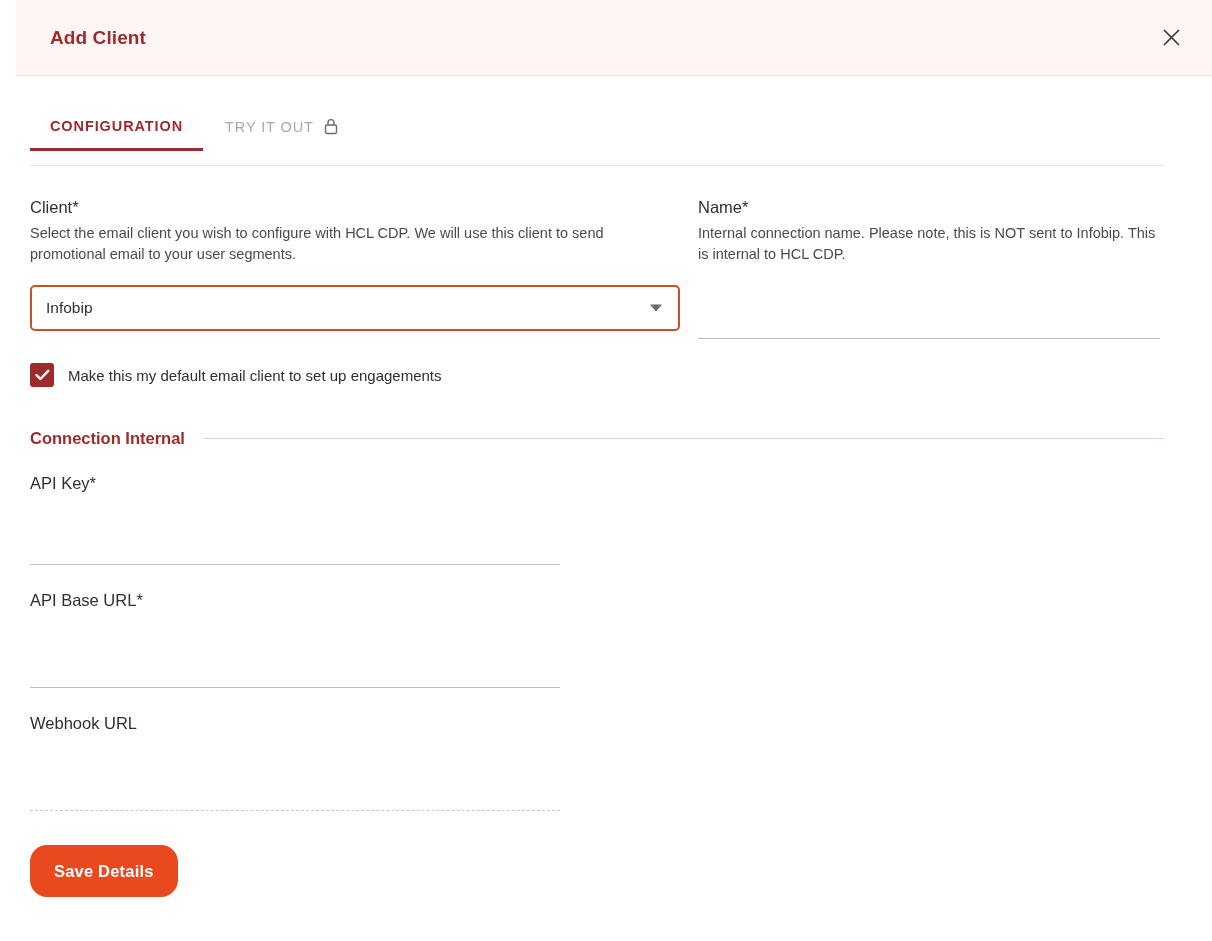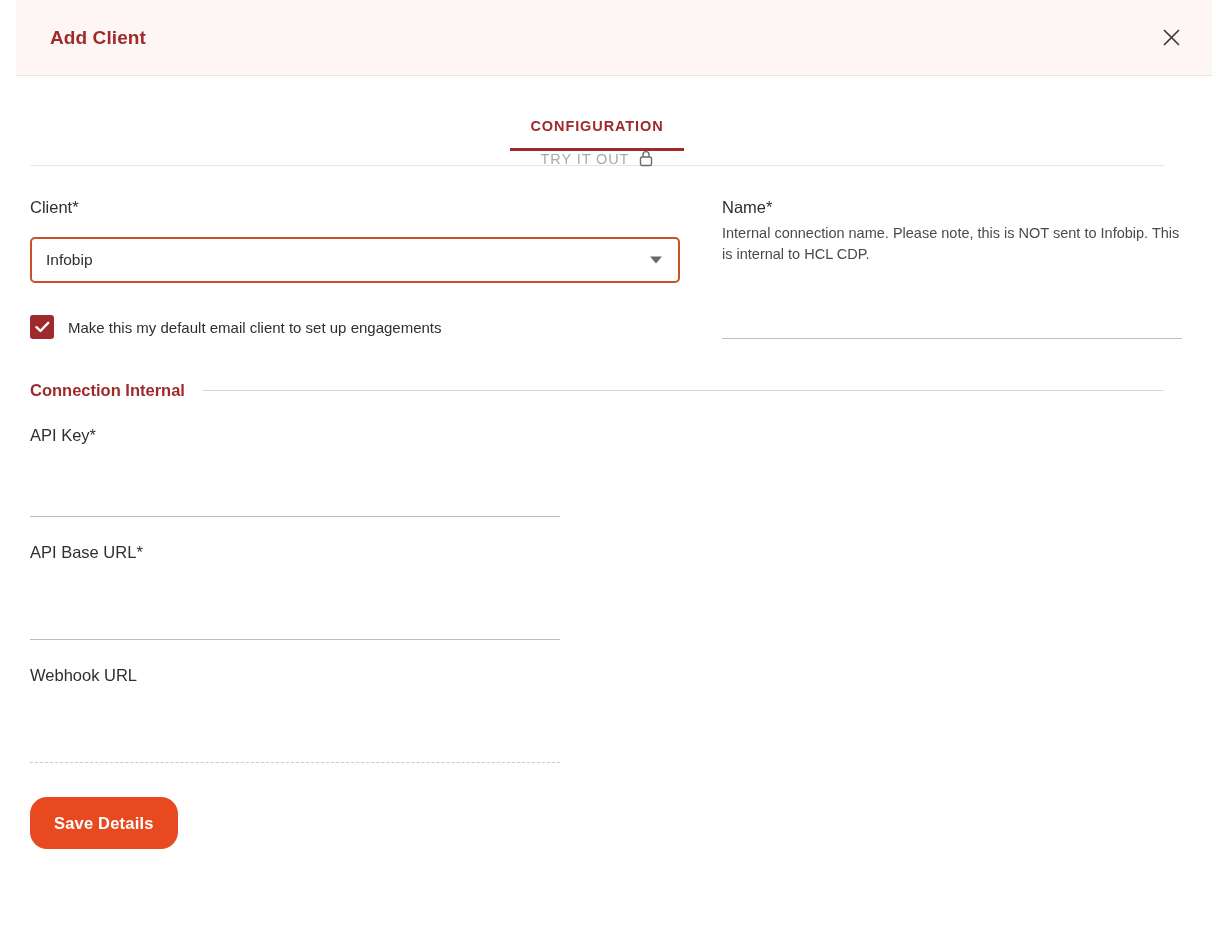--- a/index.html
+++ b/index.html
@@ -47,26 +47,25 @@
   .close-btn svg { display: block; }
 
   
   .modal-body {
     padding: 0 30px;
   }
 
   
   .tabs {
     display: flex;
-    align-items: center;
+    align-items: flex-start;
     border-bottom: 1px solid #e6e6e6;
     margin-top: 42px;
     height: 48px;
     width: 1134px;
-    flex-direction: column;
   }
   .tab {
     font-size: 14.5px;
     letter-spacing: .9px;
     padding: 0 22px 14px 22px;
     cursor: pointer;
     background: none;
     border: none;
     font-family: inherit;
   }
@@ -82,21 +81,21 @@
     color: #a9a9a9;
     display: flex;
     align-items: center;
     gap: 10px;
   }
   .lock-icon { display: inline-flex; }
 
   
   .cols {
     display: flex;
-    gap: 42px;
+    gap: 18px;
     margin-top: 32px;
   }
   .col-left { width: 650px; }
   .col-right { width: 462px; }
 
   .field-label {
     font-size: 16.5px;
     color: #2f2f2f;
     margin: 0 0 6px 0;
     font-weight: normal;
@@ -243,20 +242,21 @@
         </svg>
       </span>
     </button>
   </div>
 
   
   <div class="cols">
 
     <div class="col-left">
       <p class="field-label">Client*</p>
+      <p class="field-desc">Select the email client you wish to configure with HCL CDP. We will use this client to send promotional email to your user segments.</p>
 
       <div class="select-wrap">
         <span class="select-value">Infobip</span>
         <span class="caret"></span>
       </div>
 
       <div class="checkbox-row">
         <span class="checkbox">
           <svg width="15" height="12" viewBox="0 0 15 12">
             <path d="M1.5 6.2 L5.4 10 L13.2 1.8" fill="none" stroke="#ffffff" stroke-width="2.4" stroke-linecap="round" stroke-linejoin="round"></path>

